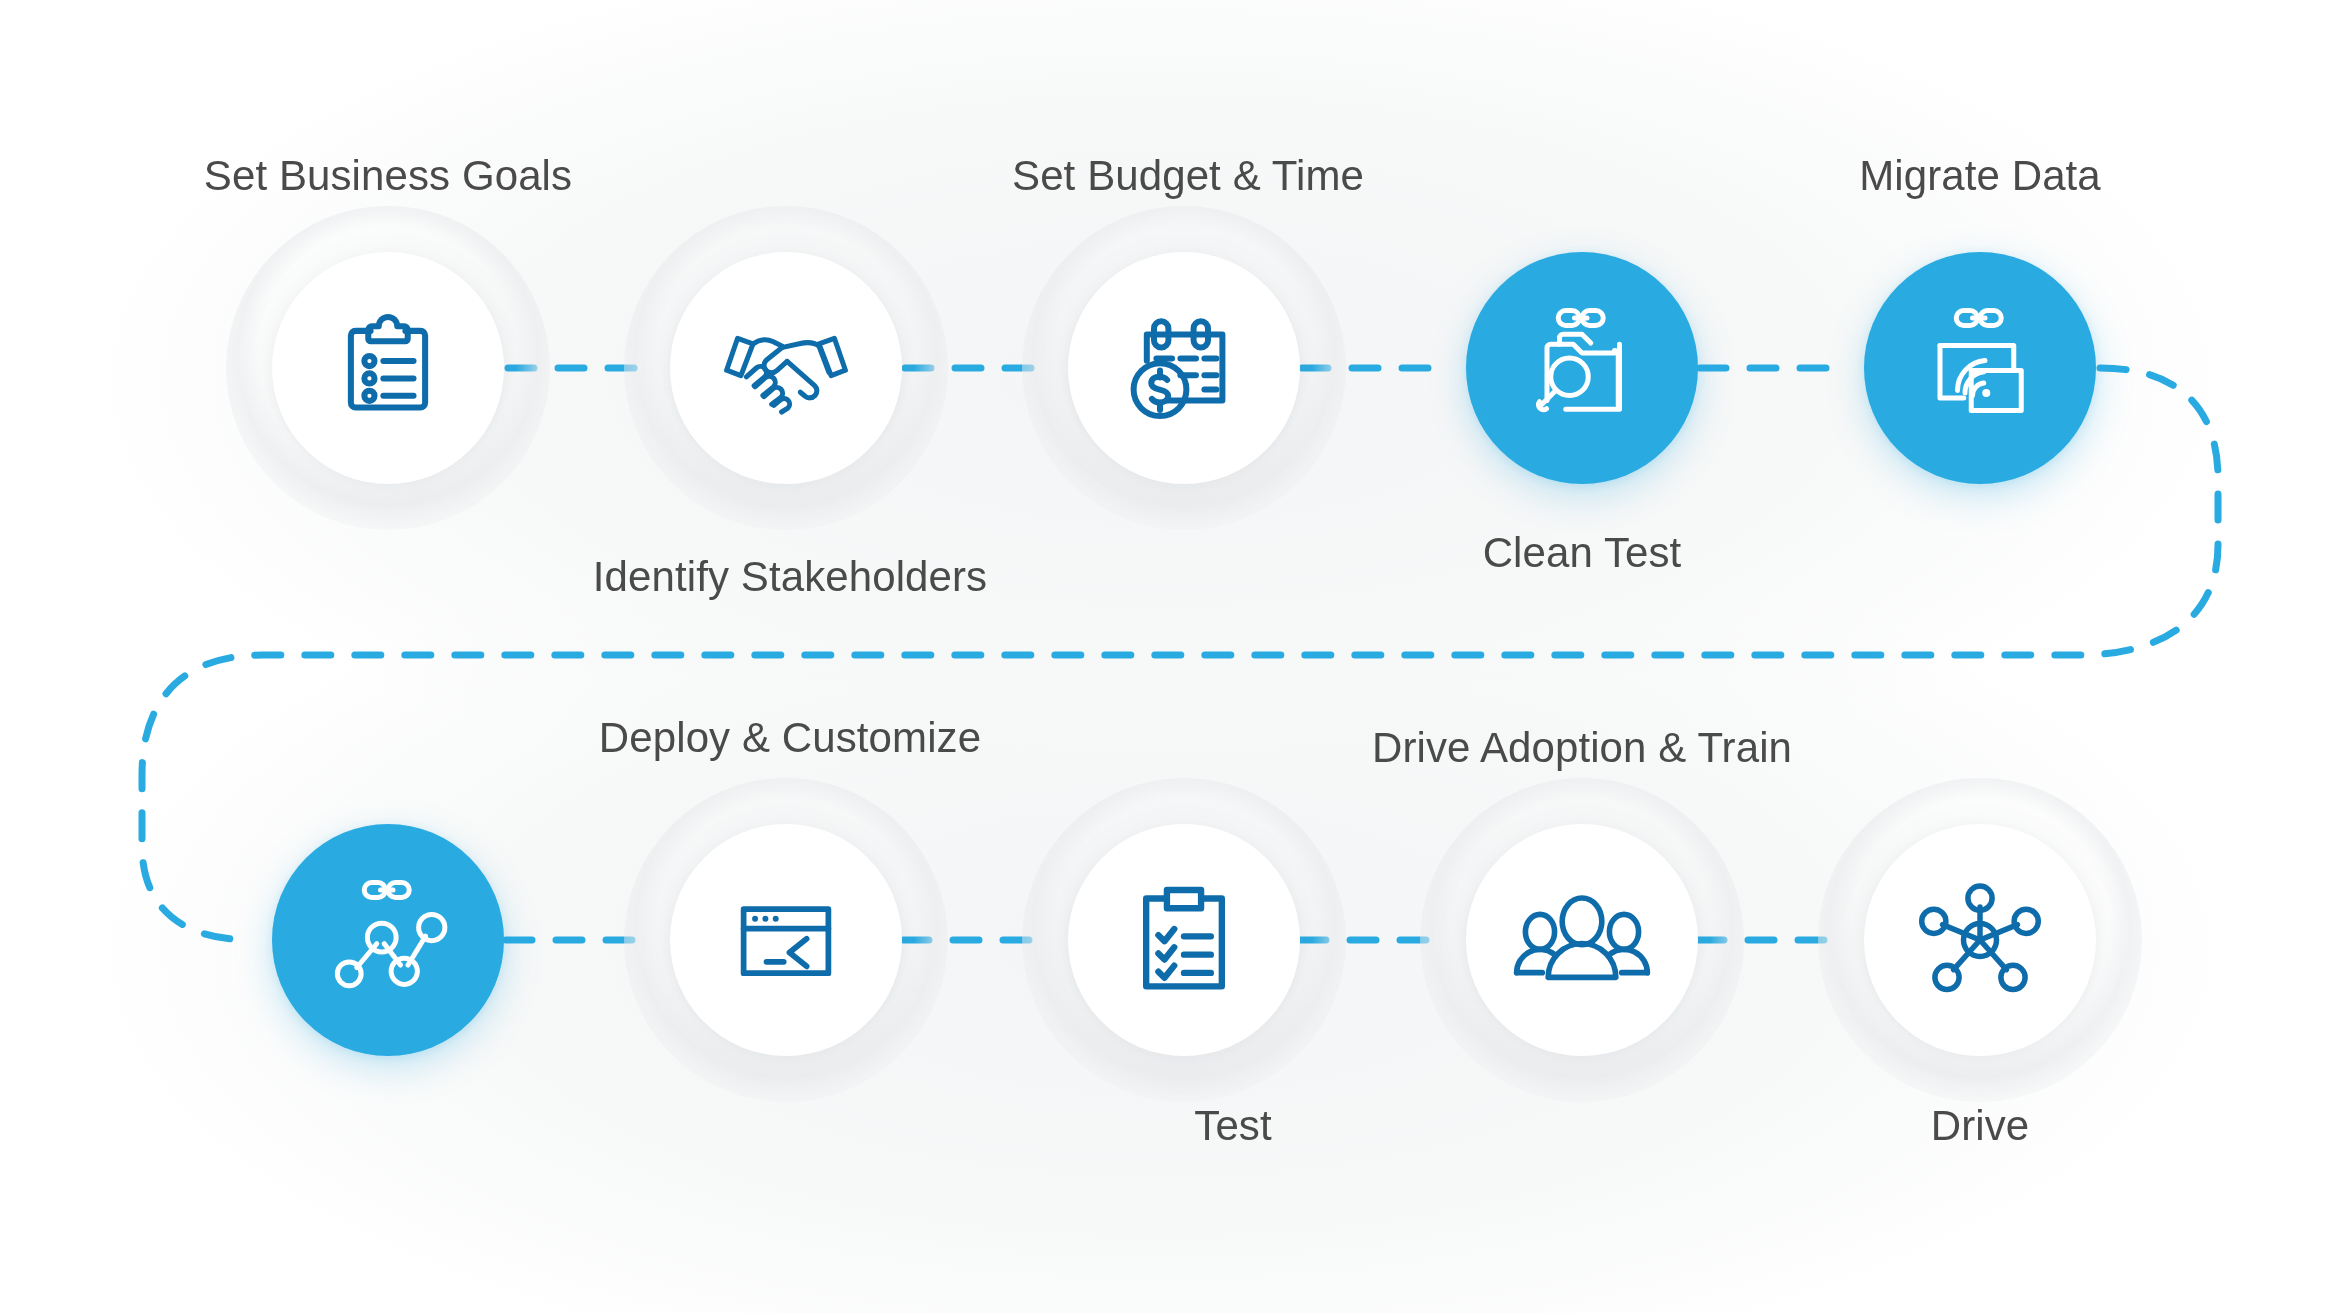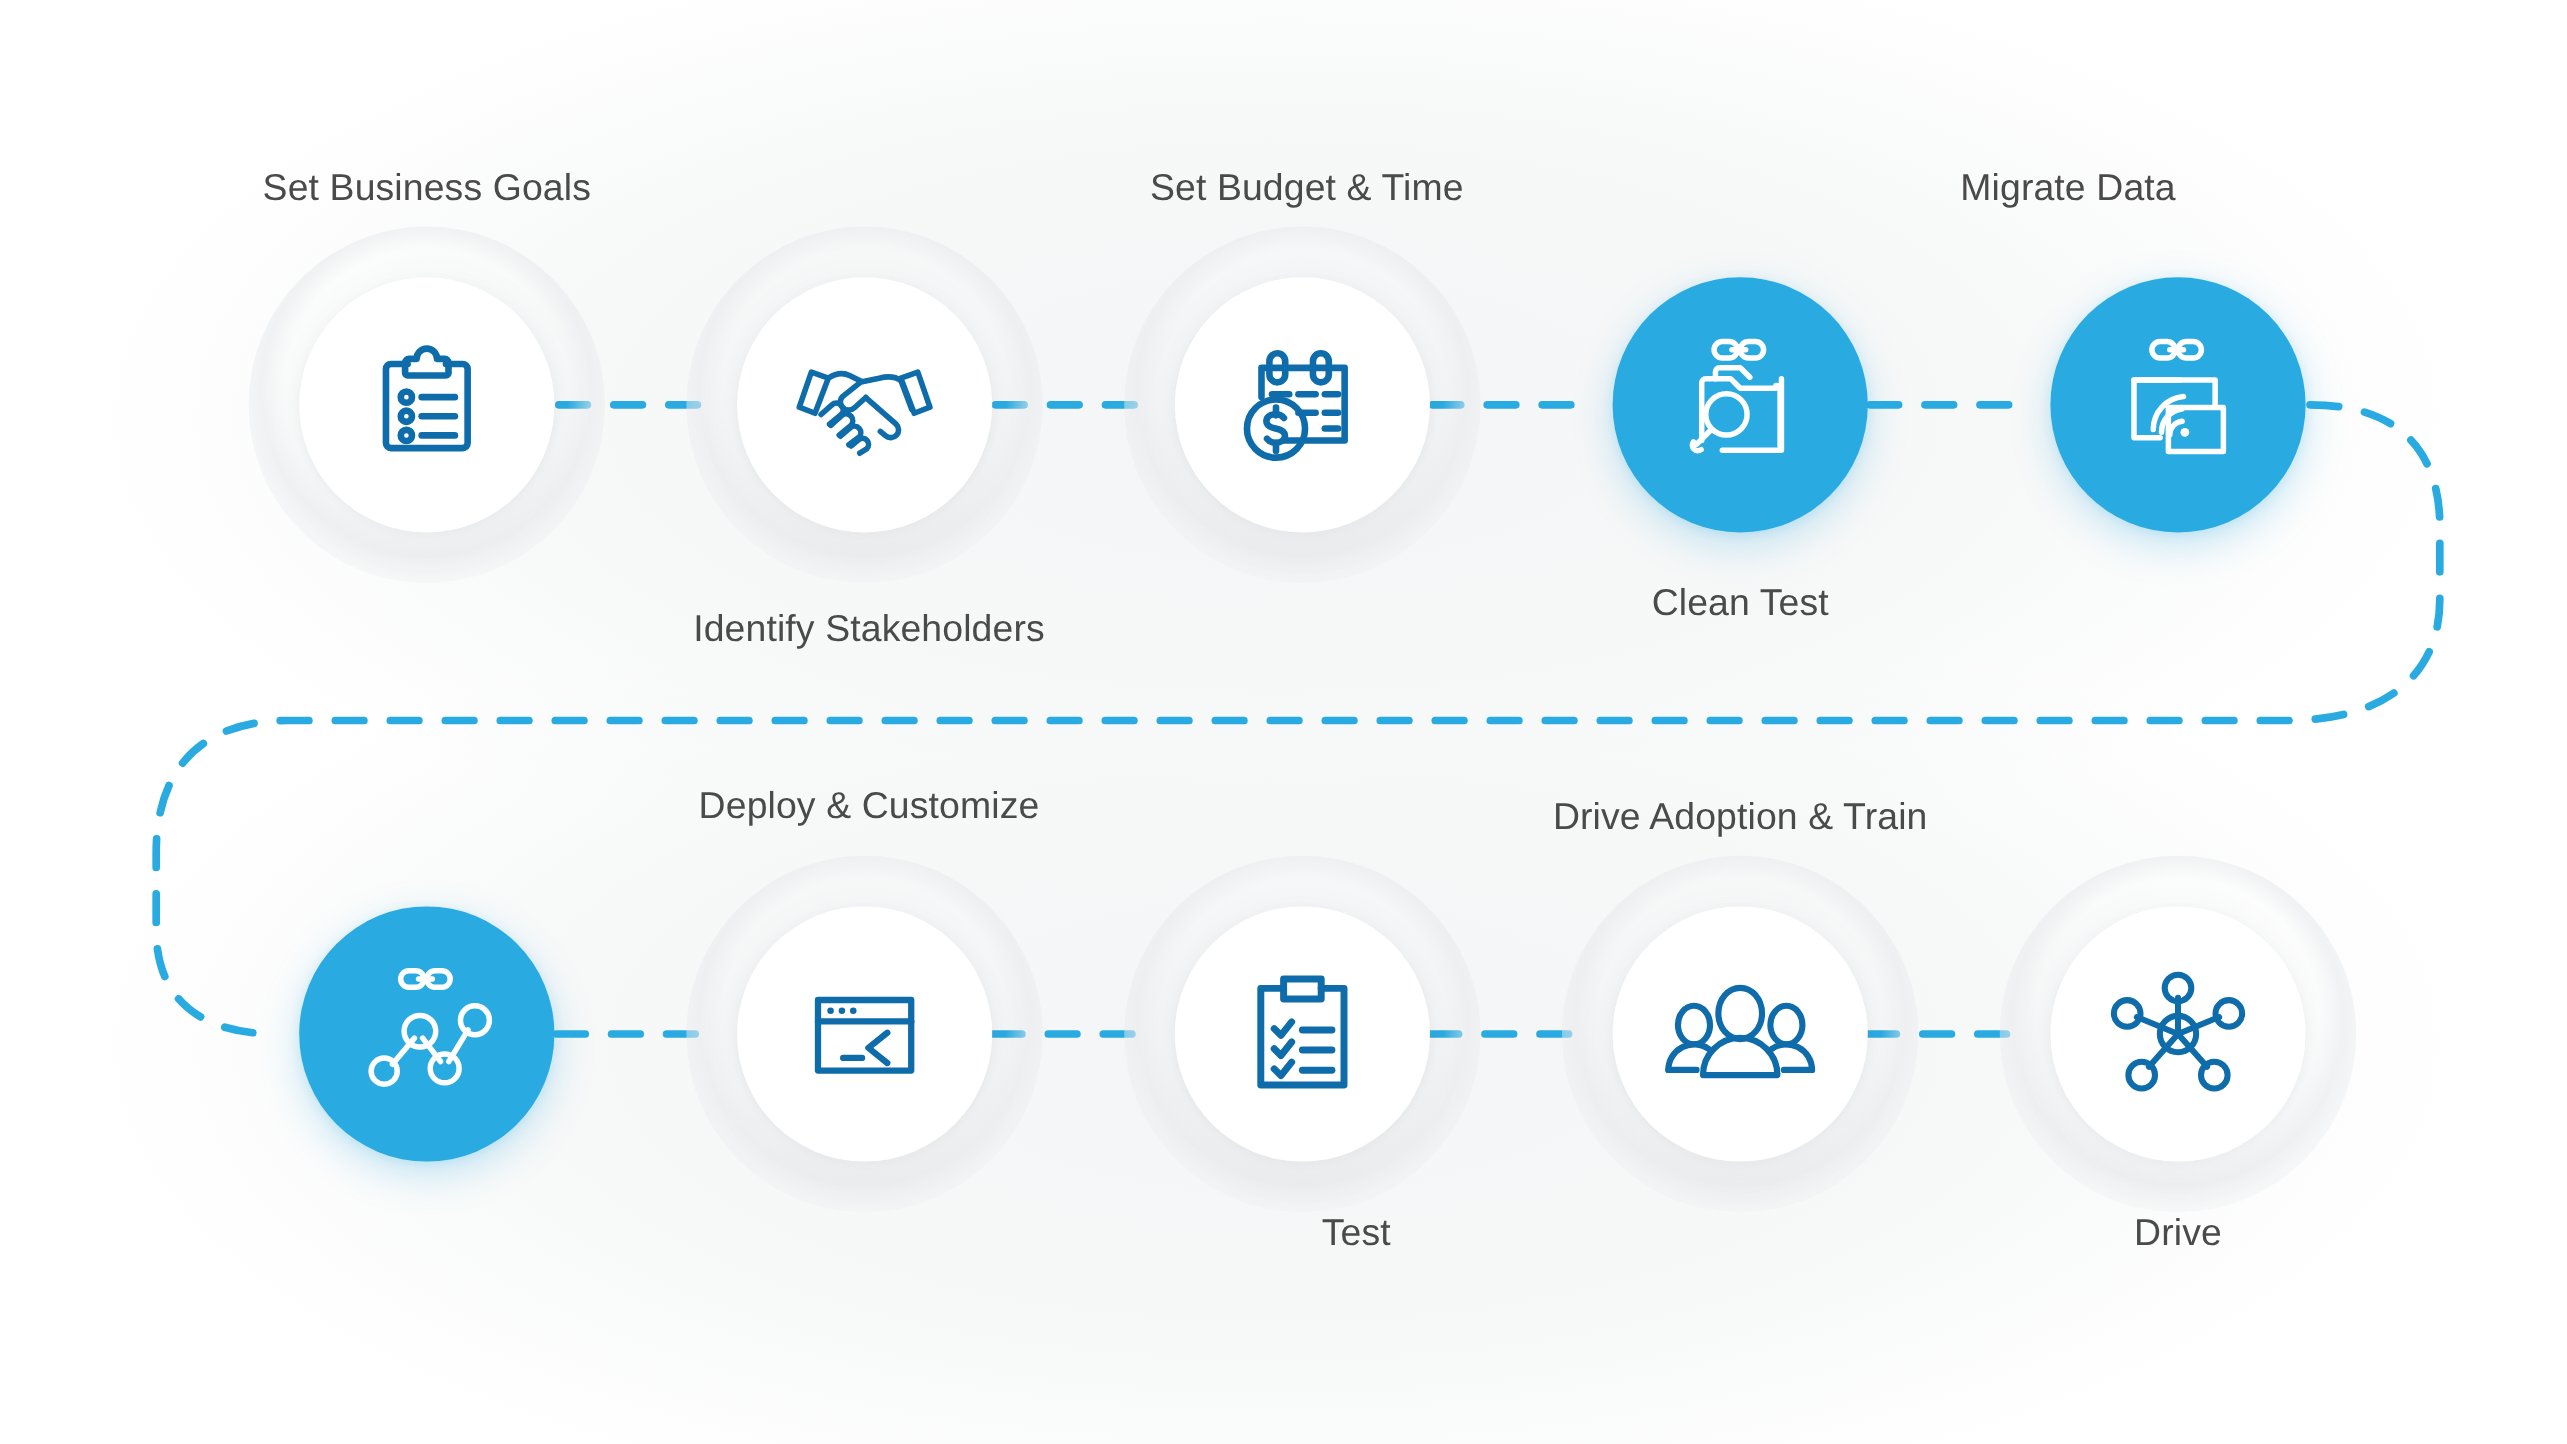--- a/index.html
+++ b/index.html
@@ -32,21 +32,21 @@
     box-shadow:0 10px 34px rgba(120,132,145,.11), 0 2px 8px rgba(120,132,145,.05);
   }
   .node.blue .disc{
     background:#29ABE2;
     box-shadow:0 12px 36px rgba(41,171,226,.26), 0 2px 10px rgba(41,171,226,.14);
   }
   .node .glyph{position:relative;z-index:3;display:block;}
 
   .label{
     position:absolute;
-    font-size:34px;
+    font-size:42px;
     letter-spacing:.1px;
     color:#4a4a4a;
     white-space:nowrap;
     text-align:center;
     transform:translateX(-50%);
     font-weight:400;
   }
 </style>
 </head>
 <body>
@@ -161,21 +161,21 @@
         <polyline points="62,42 28,42 28,84 47,84"></polyline>
         <polyline points="28,42 87,42 87,60"></polyline>
         <rect x="53" y="62" width="40" height="32"></rect>
         <path d="M42 78 a24 24 0 0 1 22 -24"></path>
         <path d="M48 80 a17 17 0 0 1 15 -17"></path>
         <path d="M54 82 a10 10 0 0 1 9 -10"></path>
         <circle cx="65" cy="80" r="3.2" fill="#ffffff" stroke="none"></circle>
       </g>
     </svg>
   </div>
-  <div class="label" style="left:1880px;top:152px;">Migrate Data</div>
+  <div class="label" style="left:1980px;top:152px;">Migrate Data</div>
 
   <div class="node blue" style="left:272px;top:824px;">
     <span class="disc"></span>
     <svg class="glyph" width="150" height="150" viewBox="0 0 120 120">
       <g fill="none" stroke="#ffffff" stroke-width="4" stroke-linecap="round" stroke-linejoin="round">
         <g>
           <path d="M52 14 h-5 a6 6 0 0 0 0 12 h5 a6 6 0 0 0 0 -12 z"></path>
           <path d="M66 14 h5 a6 6 0 0 1 0 12 h-5 a6 6 0 0 1 0 -12 z"></path>
           <line x1="54" y1="20" x2="64" y2="20"></line>
         </g>

